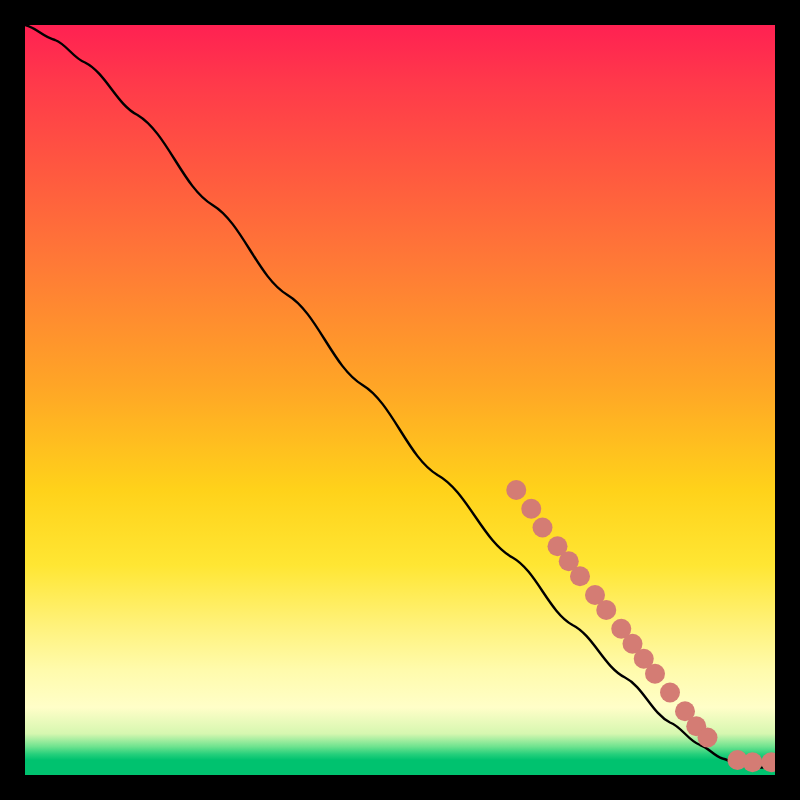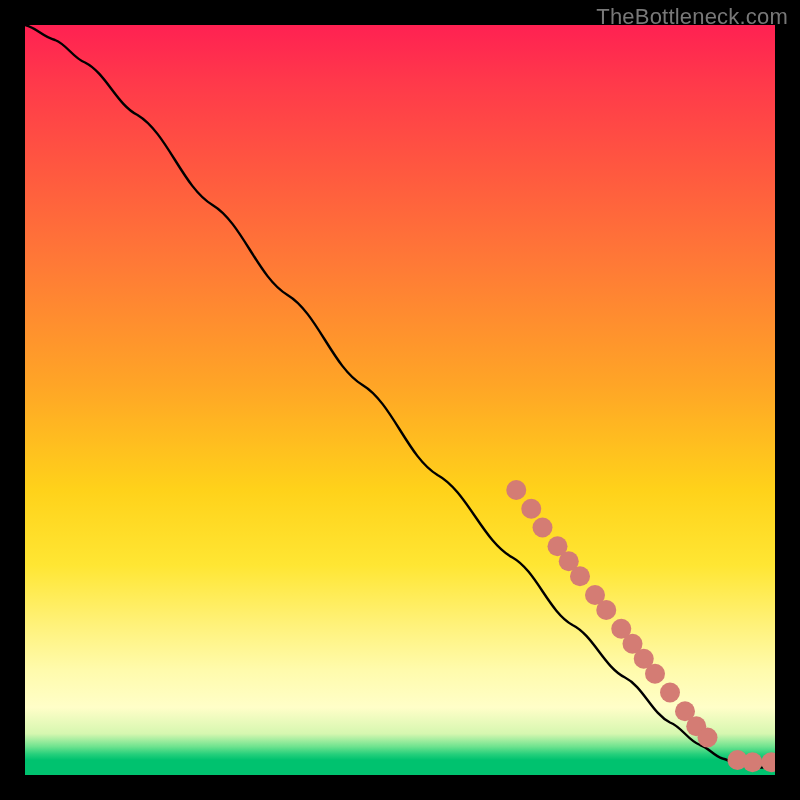--- a/index.html
+++ b/index.html
@@ -59,21 +59,20 @@
     font-weight: 500;
     letter-spacing: 0.2px;
     user-select: none;
   }
 </style>
 </head>
 <body>
 
 <div class="stage">
 
-  <div class="attribution">TheBottleneck.com</div>
 
   <div class="plot-area">
     <svg class="curve-svg" viewBox="0 0 750 750" preserveAspectRatio="none">
       <path id="curve-path" fill="none" stroke="#000000" stroke-width="2.4" stroke-linecap="round" stroke-linejoin="round" d="M 0.00 0.00 C 12.00 3.00, 18.00 12.00, 30.00 15.00 C 42.00 19.50, 48.00 33.00, 60.00 37.50 C 81.00 48.00, 91.50 79.50, 112.50 90.00 C 142.50 108.00, 157.50 162.00, 187.50 180.00 C 217.50 198.00, 232.50 252.00, 262.50 270.00 C 292.50 288.00, 307.50 342.00, 337.50 360.00 C 367.50 378.00, 382.50 432.00, 412.50 450.00 C 442.50 466.50, 457.50 516.00, 487.50 532.50 C 511.50 546.00, 523.50 586.50, 547.50 600.00 C 568.50 610.50, 579.00 642.00, 600.00 652.50 C 618.00 661.50, 627.00 688.50, 645.00 697.50 C 657.00 702.00, 663.00 715.50, 675.00 720.00 C 684.00 722.70, 688.50 730.80, 697.50 733.50 C 703.50 734.70, 706.50 738.30, 712.50 739.50 C 718.50 740.10, 721.50 741.90, 727.50 742.50 C 733.50 742.50, 736.50 742.50, 742.50 742.50 C 745.50 742.50, 747.00 742.50, 750.00 742.50"></path>
       <g id="dots-group">
           <circle cx="491.25" cy="465.00" r="10" fill="#d47c74" stroke="#a94e46" stroke-width="0"></circle>
           <circle cx="506.25" cy="483.75" r="10" fill="#d47c74" stroke="#a94e46" stroke-width="0"></circle>
           <circle cx="517.50" cy="502.50" r="10" fill="#d47c74" stroke="#a94e46" stroke-width="0"></circle>
           <circle cx="532.50" cy="521.25" r="10" fill="#d47c74" stroke="#a94e46" stroke-width="0"></circle>
           <circle cx="543.75" cy="536.25" r="10" fill="#d47c74" stroke="#a94e46" stroke-width="0"></circle>

